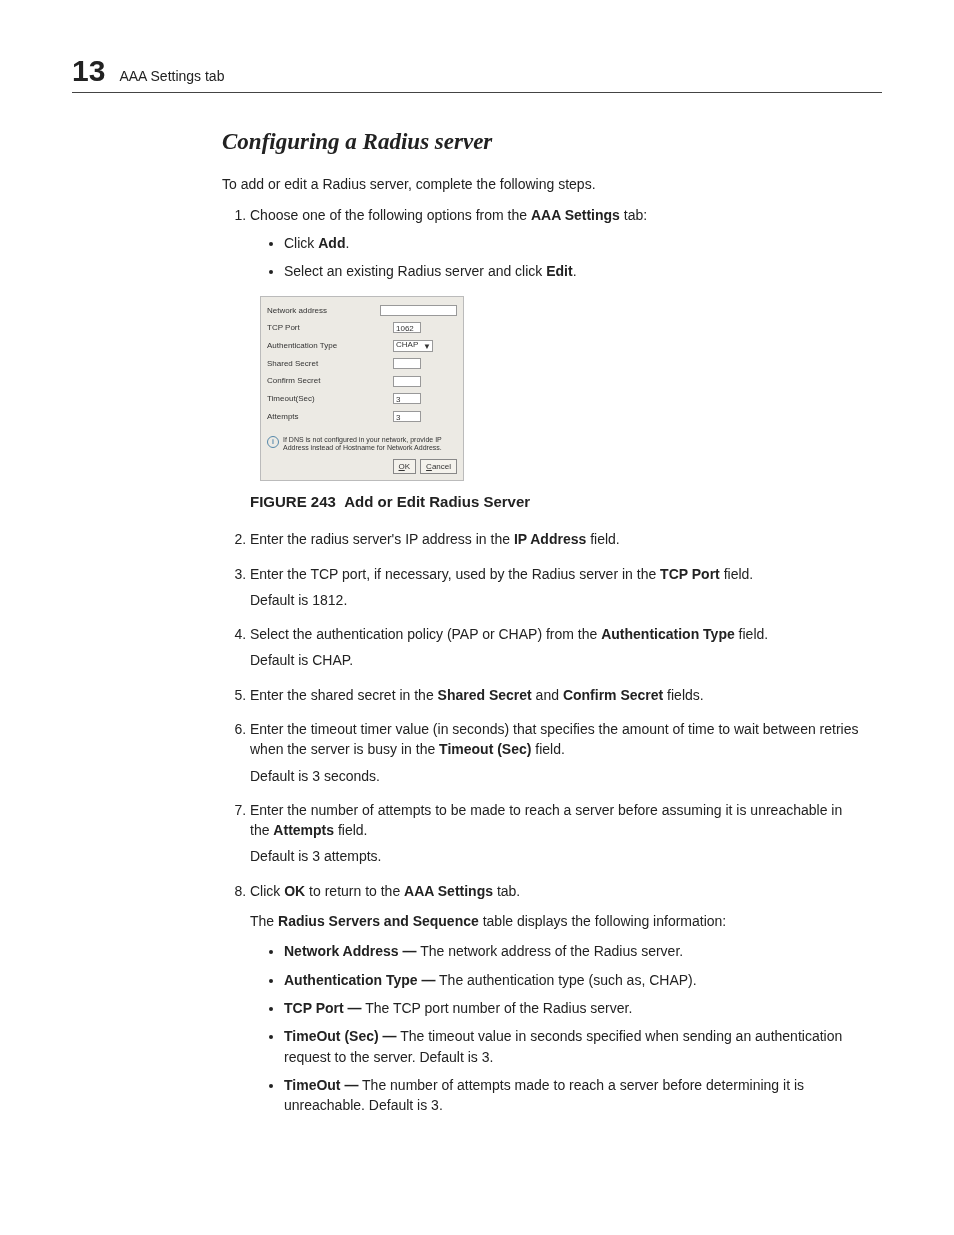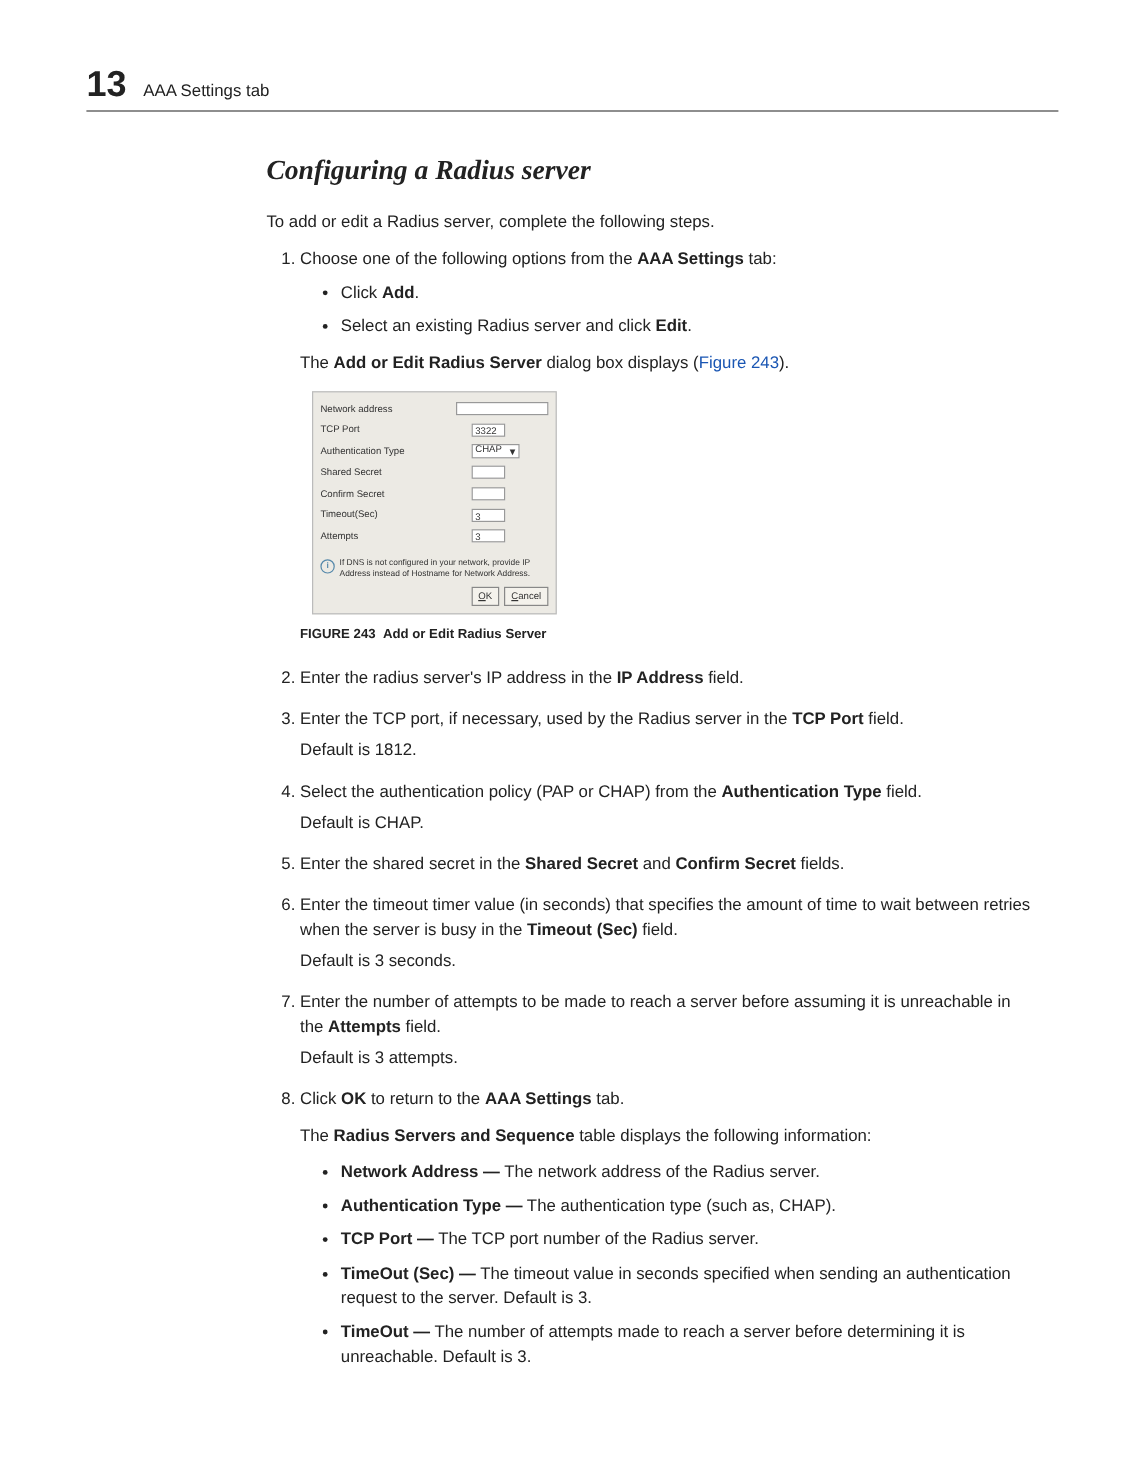--- a/index.html
+++ b/index.html
@@ -54,21 +54,21 @@
     list-style: disc;
     padding-left: 34px;
     margin: 8px 0;
   }
   ul.bullets > li {
     margin-bottom: 8px;
   }
   .b { font-weight: bold; }
   .link { color: #1a56b3; }
   .default-note { margin-top: 6px; display: block; }
-  .fig-caption { font-size: 11px; margin: 10px 0 16px 0; }
+  .fig-caption { font-size: 15px; margin: 10px 0 16px 0; }
 
   
   .dialog {
     width: 190px;
     background: #eceae4;
     border: 1px solid #bbb;
     padding: 8px 6px 6px 6px;
     font-size: 8px;
     color: #333;
     margin: 14px 0 8px 10px;
@@ -159,33 +159,30 @@
     <p>To add or edit a Radius server, complete the following steps.</p>
 
     <ol class="steps">
 
       <li>
         <span>Choose one of the following options from the </span><span class="b">AAA Settings</span><span> tab:</span>
         <ul class="bullets">
           <li><span>Click </span><span class="b">Add</span><span>.</span></li>
           <li><span>Select an existing Radius server and click </span><span class="b">Edit</span><span>.</span></li>
         </ul>
-        <p>
-          <span>The </span><span class="b">Add or Edit Radius Server</span><span> dialog box displays (</span><span class="link">Figure 243</span><span>).</span>
-        </p>
 
         
         <div class="dialog">
           <div class="dlg-row">
             <span class="dlg-label">Network address</span>
             <span class="dlg-field wide"></span>
           </div>
           <div class="dlg-row">
             <span class="dlg-label">TCP Port</span>
-            <span class="dlg-field small">3322</span>
+            <span class="dlg-field small">1062</span>
           </div>
           <div class="dlg-row">
             <span class="dlg-label">Authentication Type</span>
             <span class="dlg-select">
                 <span>CHAP</span>
                 <span class="arrow">▼</span>
               </span>
           </div>
           <div class="dlg-row">
             <span class="dlg-label">Shared Secret</span>

